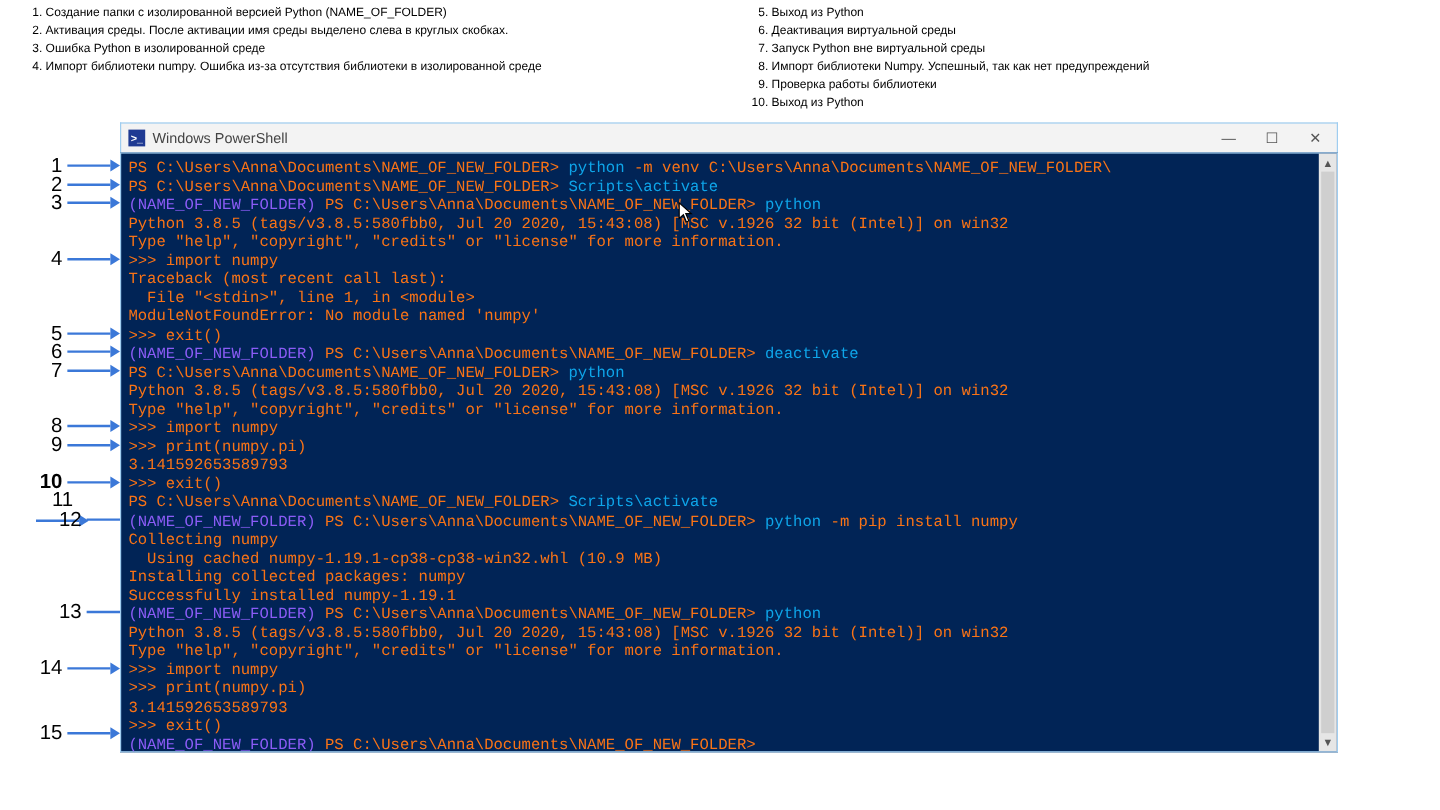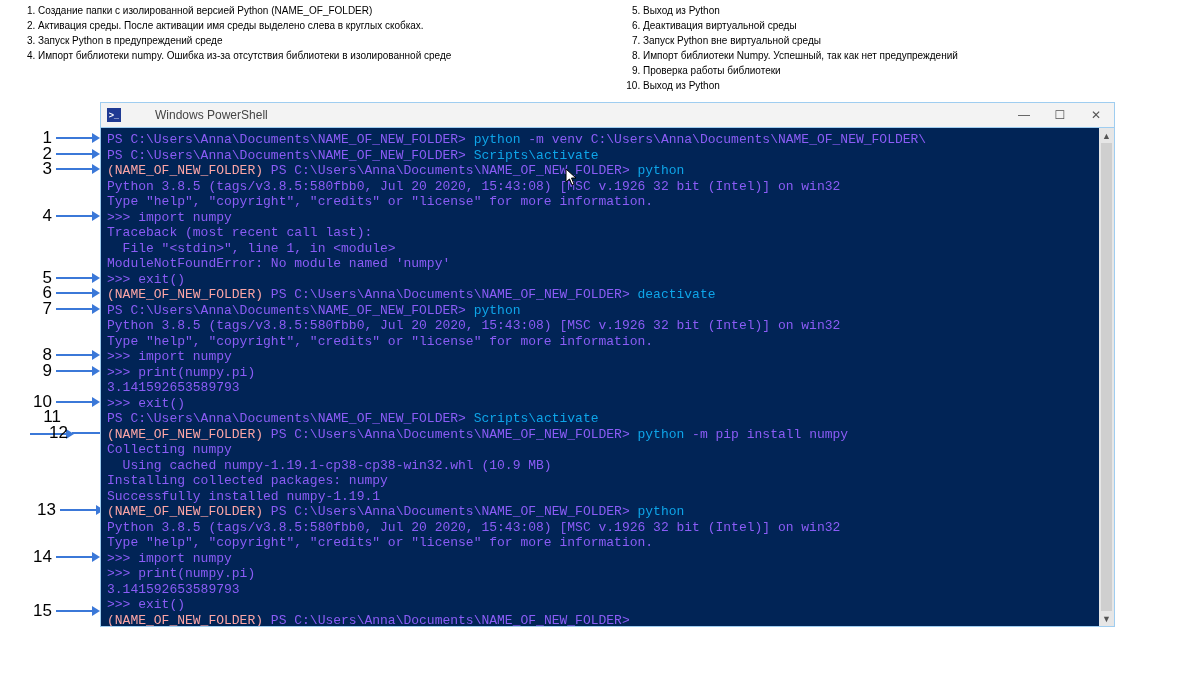--- a/index.html
+++ b/index.html
@@ -55,21 +55,20 @@
     background: #1f3a93;
     display: inline-flex;
     align-items: center;
     justify-content: center;
     color: #fff;
     font-size: 9px;
     font-weight: bold;
   }
   .titlebar .title {
     flex: 1;
-    margin-left: 28px;
   }
   .titlebar .win-btn {
     width: 36px;
     height: 100%;
     display: flex;
     align-items: center;
     justify-content: center;
     color: #555;
   }
   .term-body-wrap {
@@ -109,23 +108,23 @@
   }
   .scrollbar .thumb {
     position: absolute;
     left: 2px;
     right: 2px;
     top: 0;
     height: 100%;
     background: #cfcfcf;
   }
 
-  .c-grey   { color: #8b5cf6; }
+  .c-grey   { color: #f97316; }
   .c-yellow { color: #0ea5e9; }
-  .c-green  { color: #fca5a5; }
+  .c-green  { color: #8b5cf6; }
 
   
   .mouse-cursor {
     position: absolute;
     left: 565px;
     top: 168px;
     font-size: 16px;
     color: #000;
     pointer-events: none;
   }
@@ -154,21 +153,21 @@
   }
 </style>
 </head>
 <body>
 
 <div class="top-lists">
   <div class="col">
     <ol class="steps" id="col1" start="1">
         <li>Создание папки с изолированной версией Python (NAME_OF_FOLDER)</li>
         <li>Активация среды. После активации имя среды выделено слева в круглых скобках.</li>
-        <li>Запуск Python в предупреждений среде</li>
+        <li>Ошибка Python в изолированной среде</li>
         <li>Импорт библиотеки numpy. Ошибка из-за отсутствия библиотеки в изолированной среде</li>
       </ol>
   </div>
   <div class="col">
     <ol class="steps" id="col2" start="5">
         <li>Выход из Python</li>
         <li>Деактивация виртуальной среды</li>
         <li>Запуск Python вне виртуальной среды</li>
         <li>Импорт библиотеки Numpy. Успешный, так как нет предупреждений</li>
         <li>Проверка работы библиотеки</li>
@@ -236,42 +235,42 @@
           <polygon points="36,2 44,7 36,12" fill="#3b78d8"></polygon>
         </svg>
       </div>
       <div class="arrow-row" style="top: 228.5px; left: 0px;">
         <span class="num">9</span>
         <svg width="44" height="14">
           <line x1="0" y1="7" x2="36" y2="7" stroke="#3b78d8" stroke-width="2"></line>
           <polygon points="36,2 44,7 36,12" fill="#3b78d8"></polygon>
         </svg>
       </div>
-      <div class="arrow-row" style="top: 259.5px; left: 0px;">
+      <div class="arrow-row" style="top: 259.5px; left: 0px; font-weight: bold;">
         <span class="num">10</span>
         <svg width="44" height="14">
           <line x1="0" y1="7" x2="36" y2="7" stroke="#3b78d8" stroke-width="2"></line>
           <polygon points="36,2 44,7 36,12" fill="#3b78d8"></polygon>
         </svg>
       </div>
       <div class="arrow-row" style="top: 275px; left: 0px; flex-direction: column;">
         <span class="num">11</span>
         <svg width="44" height="14">
           <line x1="0" y1="7" x2="36" y2="7" stroke="#3b78d8" stroke-width="2"></line>
           <polygon points="36,2 44,7 36,12" fill="#3b78d8"></polygon>
         </svg>
       </div>
       <div class="arrow-row" style="top: 290.5px; left: 16px;">
         <span class="num">12</span>
         <svg width="44" height="14">
           <line x1="0" y1="7" x2="36" y2="7" stroke="#3b78d8" stroke-width="2"></line>
           <polygon points="36,2 44,7 36,12" fill="#3b78d8"></polygon>
         </svg>
       </div>
-      <div class="arrow-row" style="top: 368px; left: 4px;">
+      <div class="arrow-row" style="top: 368px; left: 16px;">
         <span class="num">13</span>
         <svg width="44" height="14">
           <line x1="0" y1="7" x2="36" y2="7" stroke="#3b78d8" stroke-width="2"></line>
           <polygon points="36,2 44,7 36,12" fill="#3b78d8"></polygon>
         </svg>
       </div>
       <div class="arrow-row" style="top: 414.5px; left: 0px;">
         <span class="num">14</span>
         <svg width="44" height="14">
           <line x1="0" y1="7" x2="36" y2="7" stroke="#3b78d8" stroke-width="2"></line>

